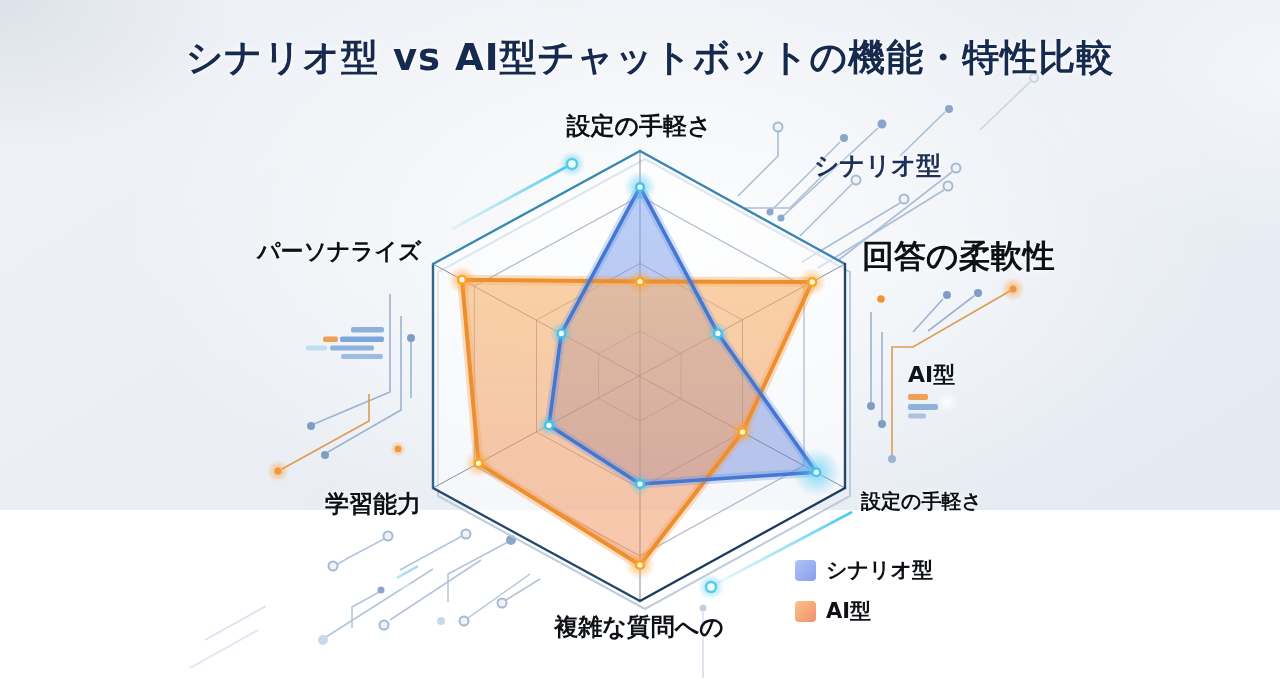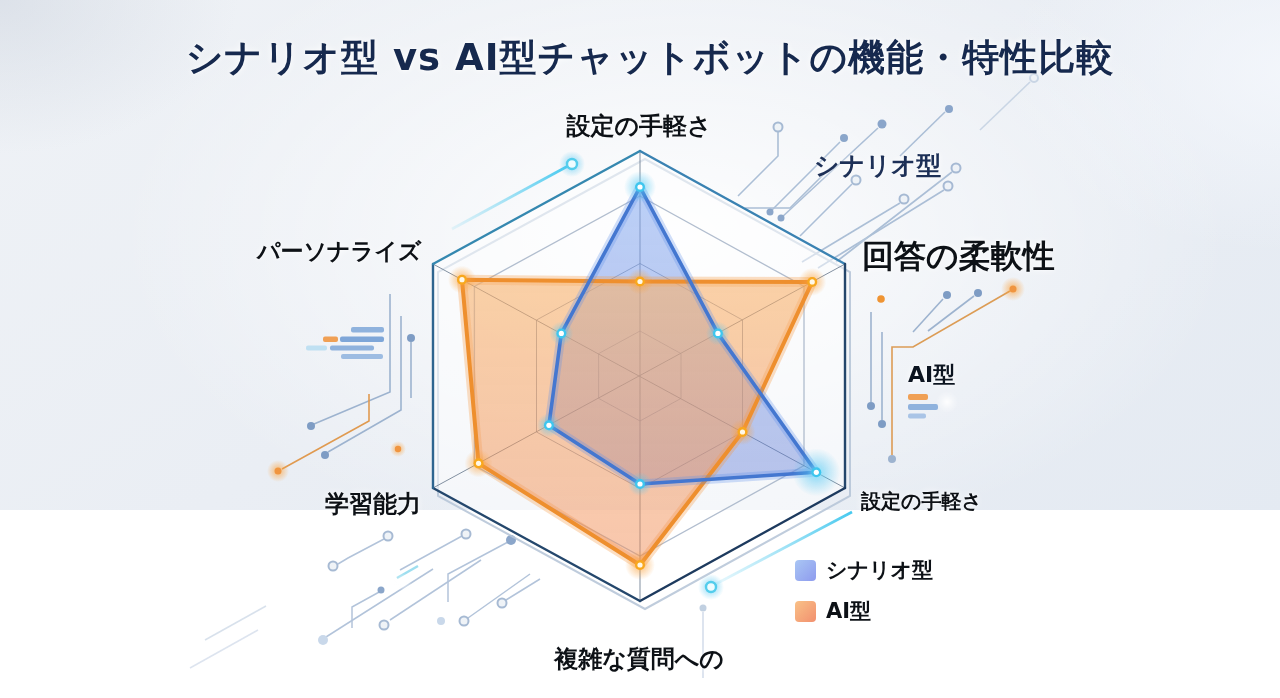--- a/index.html
+++ b/index.html
@@ -20,21 +20,21 @@
   .label{position:absolute;color:#0d1116;font-weight:700;
          text-shadow:0 0 7px rgba(255,255,255,.95),0 0 2px rgba(255,255,255,.8);
          white-space:nowrap;}
   .title{left:650px;top:33px;transform:translateX(-50%);
          font-size:37px;font-weight:800;letter-spacing:1px;color:#16294e;}
   .lab-cost{left:639px;top:110px;transform:translateX(-50%);font-size:24px;}
   .lab-flex{left:862px;top:235px;font-size:32px;}
   .lab-setup{left:861px;top:488px;font-size:20px;}
   .lab-complex{left:639px;top:613px;transform:translateX(-50%);font-size:24px;
                text-align:center;line-height:28px;}
-  .lab-complex span{display:block;margin-top:32px;}
+  .lab-complex span{display:block;}
   .lab-learn{left:325px;top:488px;font-size:24px;}
   .lab-personal{left:257px;top:236px;font-size:23px;}
   .side-scenario{left:814px;top:149px;font-size:25px;font-weight:800;color:#1d3057;}
   .side-ai{left:908px;top:360px;font-size:22px;font-weight:800;color:#0c1420;}
   .legend{position:absolute;left:795px;top:556px;display:flex;flex-direction:column;gap:13px;}
   .legend-row{display:flex;align-items:center;gap:10px;}
   .legend-swatch{width:21px;height:21px;border-radius:4px;}
   .sw-scenario{background:linear-gradient(135deg,#a9c6f4 0%,#8e9bee 100%);}
   .sw-ai{background:linear-gradient(135deg,#f9c187 0%,#f2906f 100%);}
   .legend-label{font-size:21px;font-weight:700;color:#0d1116;

